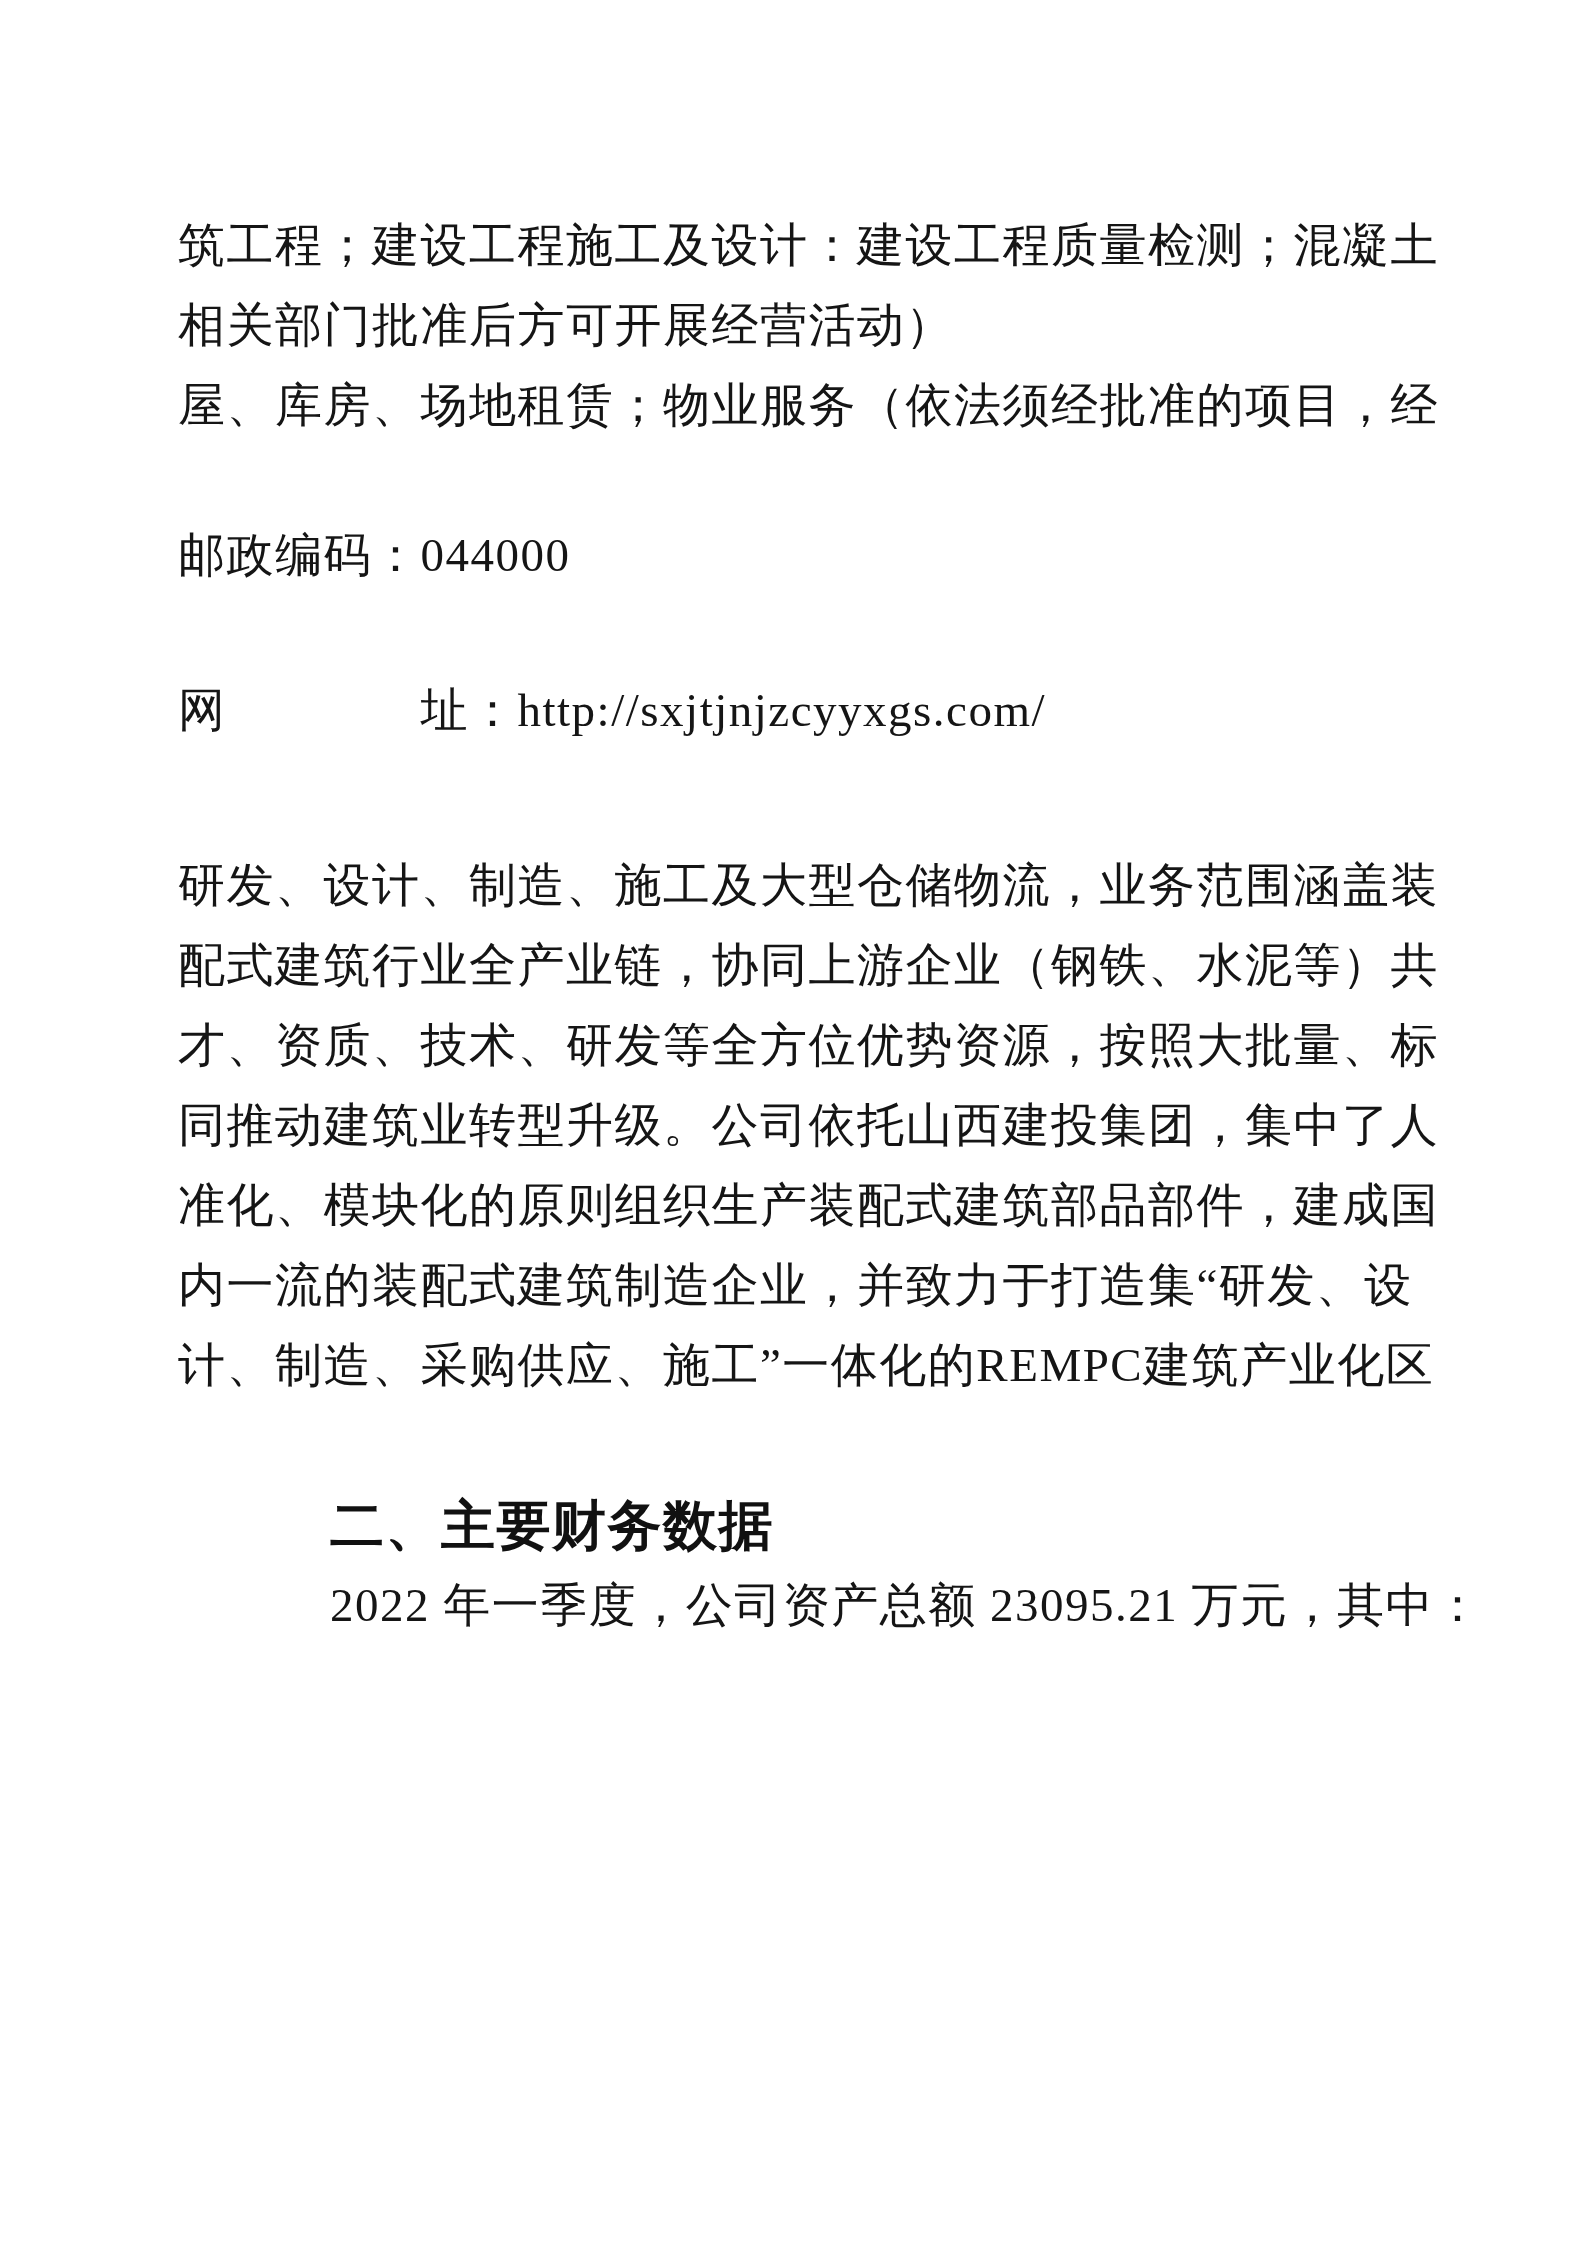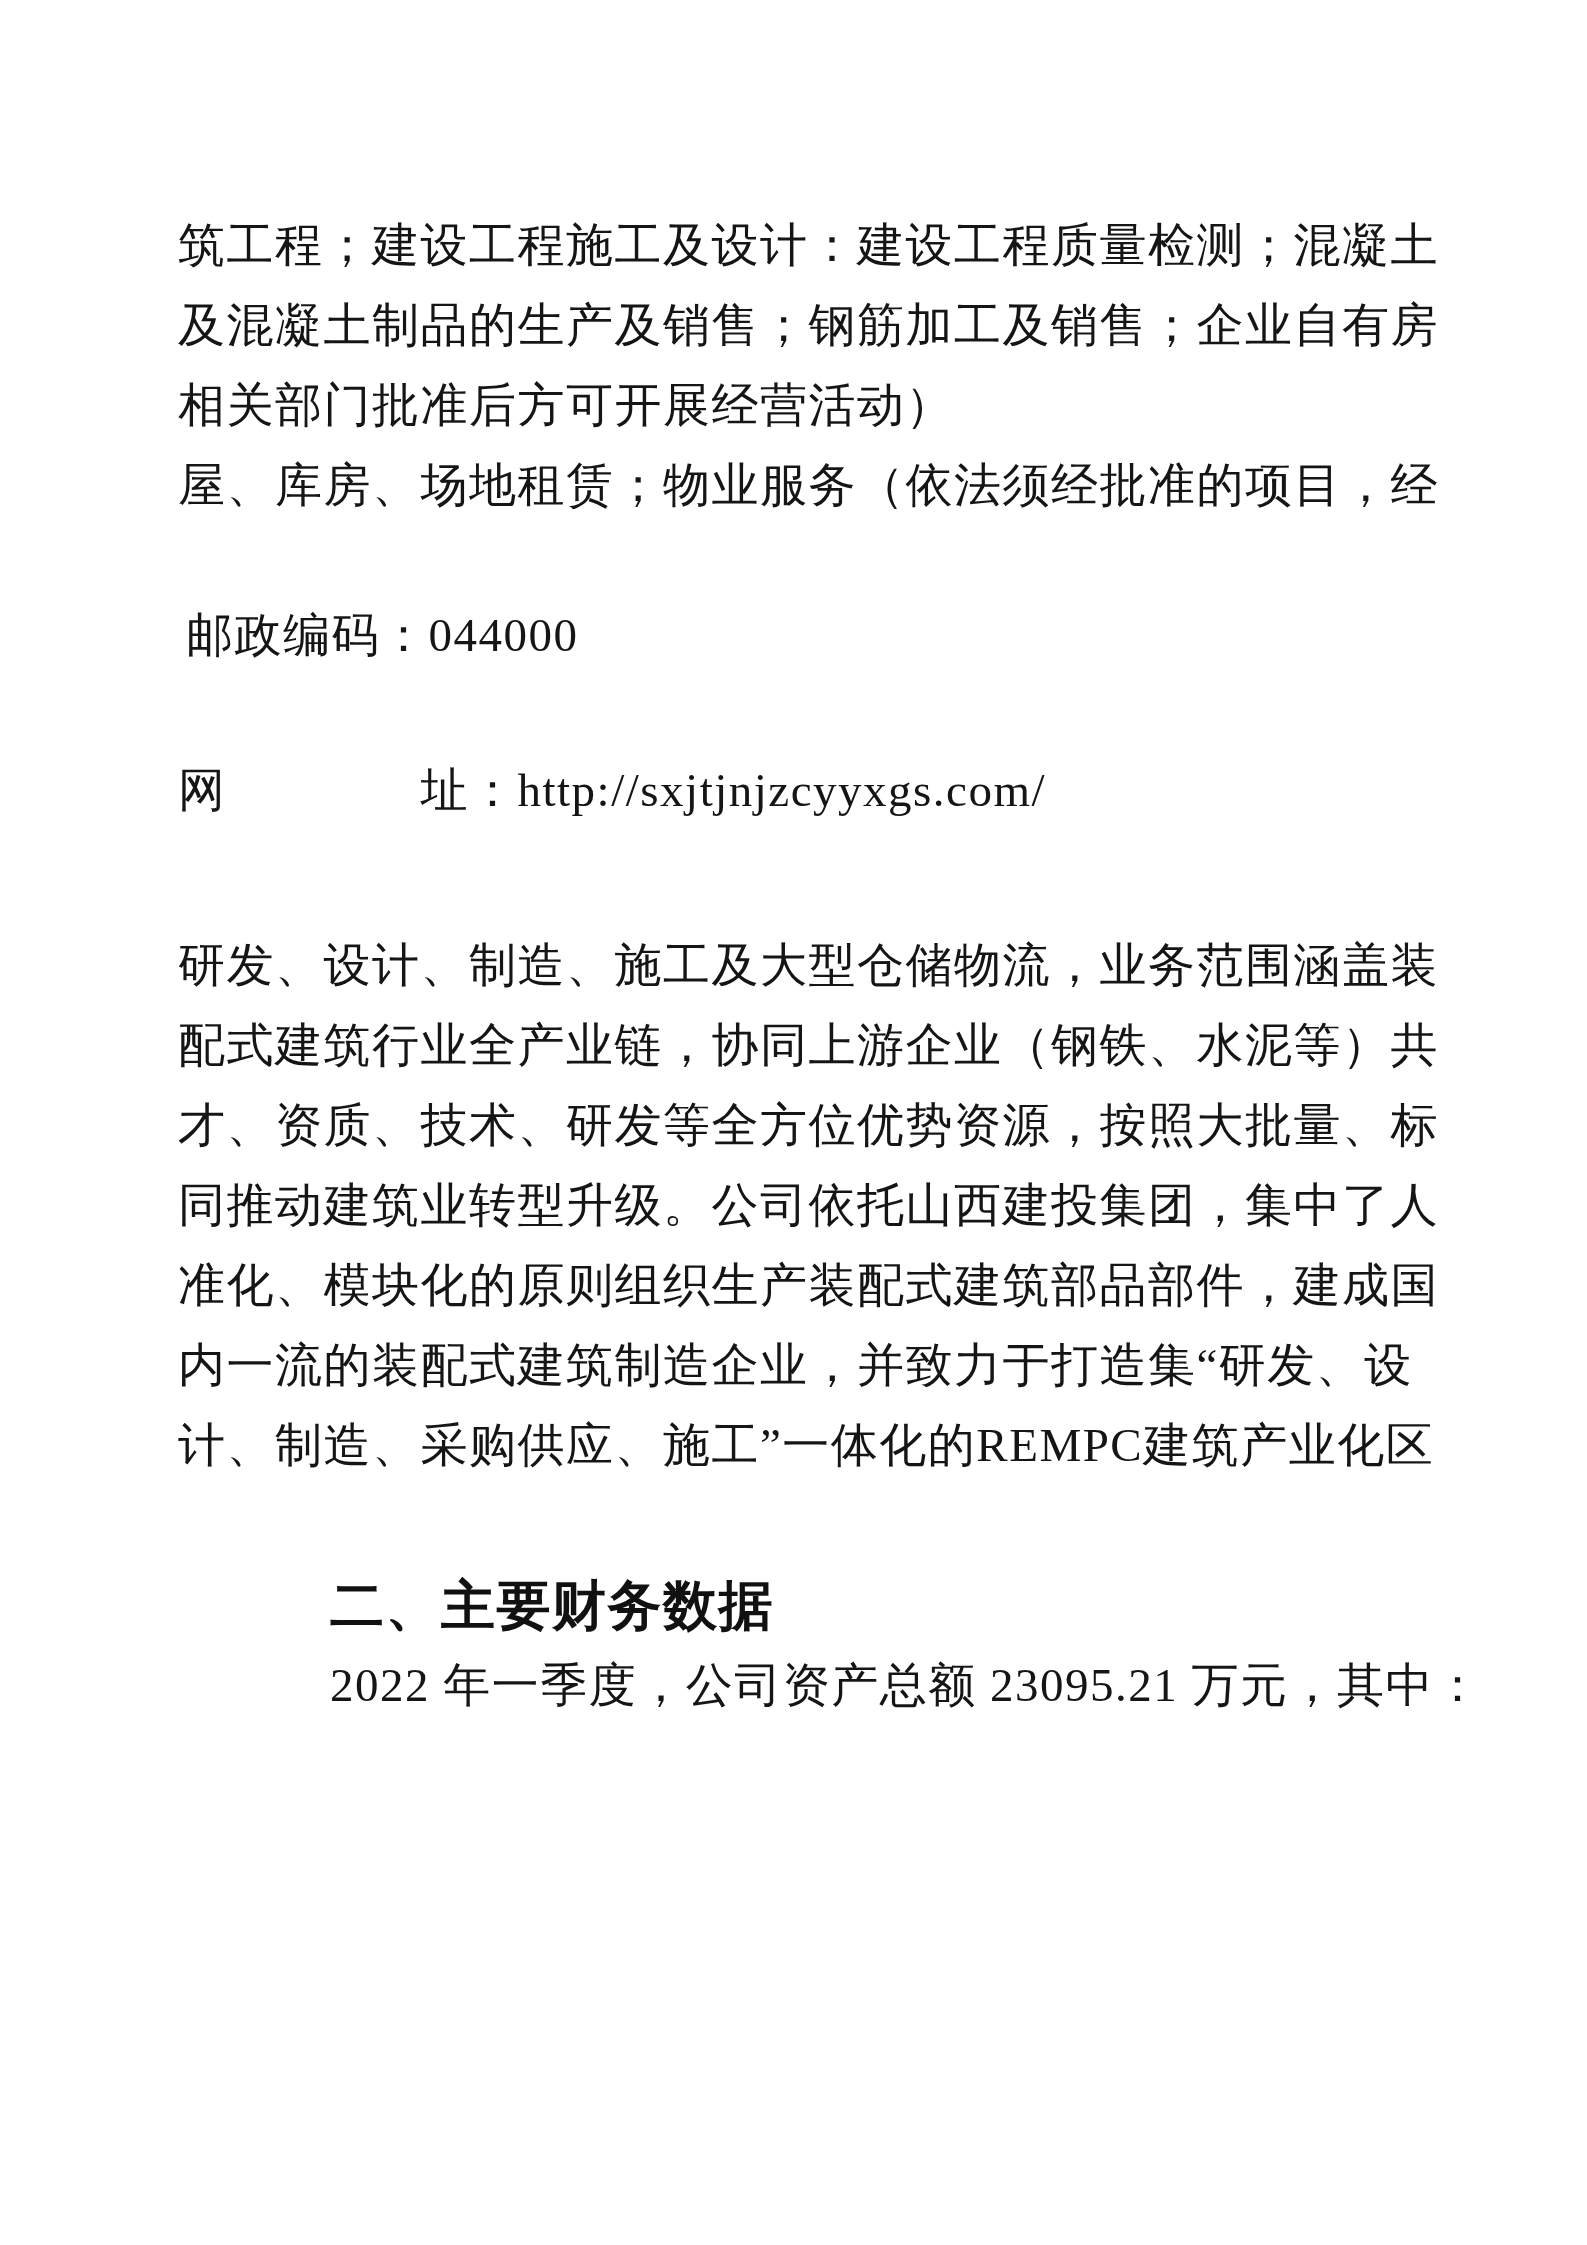--- a/index.html
+++ b/index.html
@@ -23,21 +23,21 @@
     width: 1260px;
   }
   .line {
     font-size: 47px;
     line-height: 80px;
     letter-spacing: 1.5px;
     white-space: nowrap;
     color: #151515;
   }
   .block-address   { margin-top: 80px; }
-  .block-postal    { margin-top: 70px; margin-left: 8px; }
+  .block-postal    { margin-top: 70px; }
   .block-website   { margin-top: 75px; }
   .block-intro     { margin-top: 95px; }
   .block-heading   { margin-top: 80px; }
   .heading-line {
     font-size: 54px;
     line-height: 80px;
     letter-spacing: 1.5px;
     white-space: nowrap;
     font-weight: bold;
     font-family: "Liberation Sans", "DejaVu Sans", sans-serif;
@@ -49,21 +49,20 @@
   }
 </style>
 </head>
 <body>
 
 <div class="page">
   <div class="content">
 
     <div class="block-scope">
       <div class="line">筑工程；建设工程施工及设计：建设工程质量检测；混凝土</div>
-      <div class="line">及混凝土制品的生产及销售；钢筋加工及销售；企业自有房</div>
       <div class="line">相关部门批准后方可开展经营活动）</div>
       <div class="line">屋、库房、场地租赁；物业服务（依法须经批准的项目，经</div>
     </div>
 
 
     <div class="block-postal">
       <div class="line">邮政编码：044000</div>
     </div>
 
     <div class="block-website">

